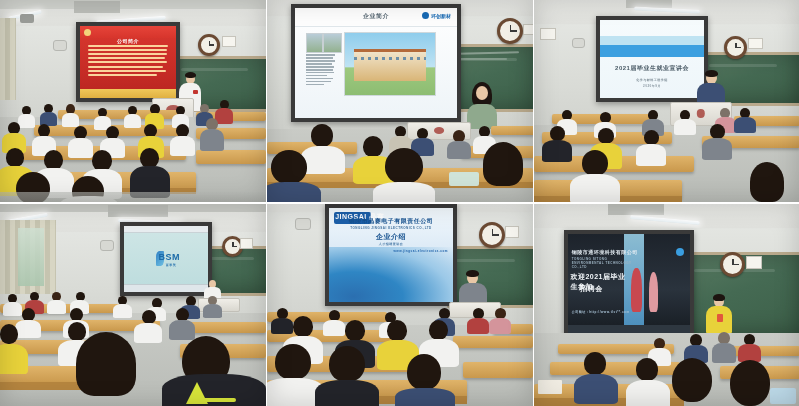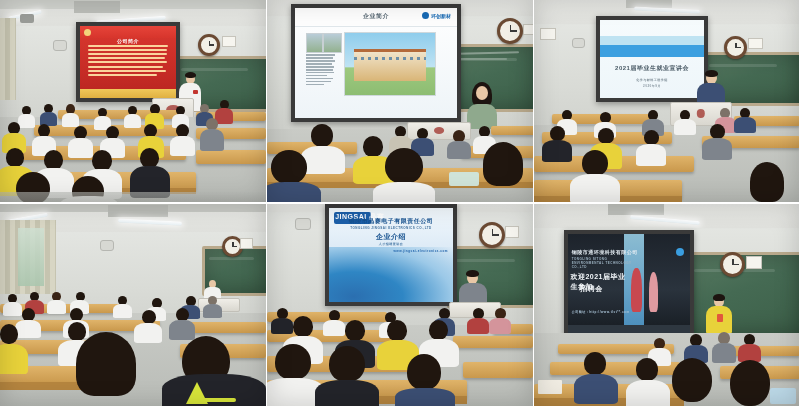--- a/index.html
+++ b/index.html
@@ -384,20 +384,29 @@
     <div class="tube" style="left:118px;top:16px;width:64px;transform:rotate(3deg);"></div>
     <div class="tube" style="left:8px;top:12px;width:40px;transform:rotate(-10deg);"></div>
     <div class="wall" style="top:14%;height:52%;"></div>
     <div class="curtain" style="left:0;top:16px;width:56px;height:74px;"></div>
     <div class="window" style="left:18px;top:24px;width:26px;height:58px;opacity:.85;"></div>
     <div class="spk" style="left:100px;top:36px;width:12px;height:9px;"></div>
     <div class="board" style="left:202px;top:42px;width:64px;height:44px;"></div>
     <div class="clock" style="left:222px;top:32px;width:15px;height:15px;"></div>
     <div class="poster" style="left:240px;top:34px;width:11px;height:9px;"></div>
 
+    <div class="screen" style="left:120px;top:18px;width:84px;height:66px;">
+      <div class="sl sl-bsm">
+        <div class="topbar"></div>
+        <div class="bsmlogo"></div>
+        <div class="slide-text" style="top:40%;left:4%;color:#1b6aa8;font-size:9px;font-weight:bold;">BSM</div>
+        <div class="slide-text tiny" style="top:56%;left:6%;color:#3a7fb4;">百事美</div>
+        <div class="taskbar"></div>
+      </div>
+    </div>
     <div class="pres-head" style="left:209px;top:76px;width:7px;height:8px;"></div>
     <div class="pres-body w" style="left:204px;top:83px;width:17px;height:16px;"></div>
     <div class="podium" style="left:198px;top:94px;width:40px;height:12px;"></div>
 
     <div class="floor" style="height:46%;"></div>
     <div class="desk" style="left:0;top:100px;width:120px;height:9px;"></div>
     <div class="desk" style="left:0;top:116px;width:160px;height:11px;"></div>
     <div class="desk" style="left:186px;top:118px;width:80px;height:11px;"></div>
     <div class="desk" style="left:0;top:136px;width:126px;height:14px;"></div>
     <div class="desk" style="left:180px;top:140px;width:86px;height:14px;"></div>

